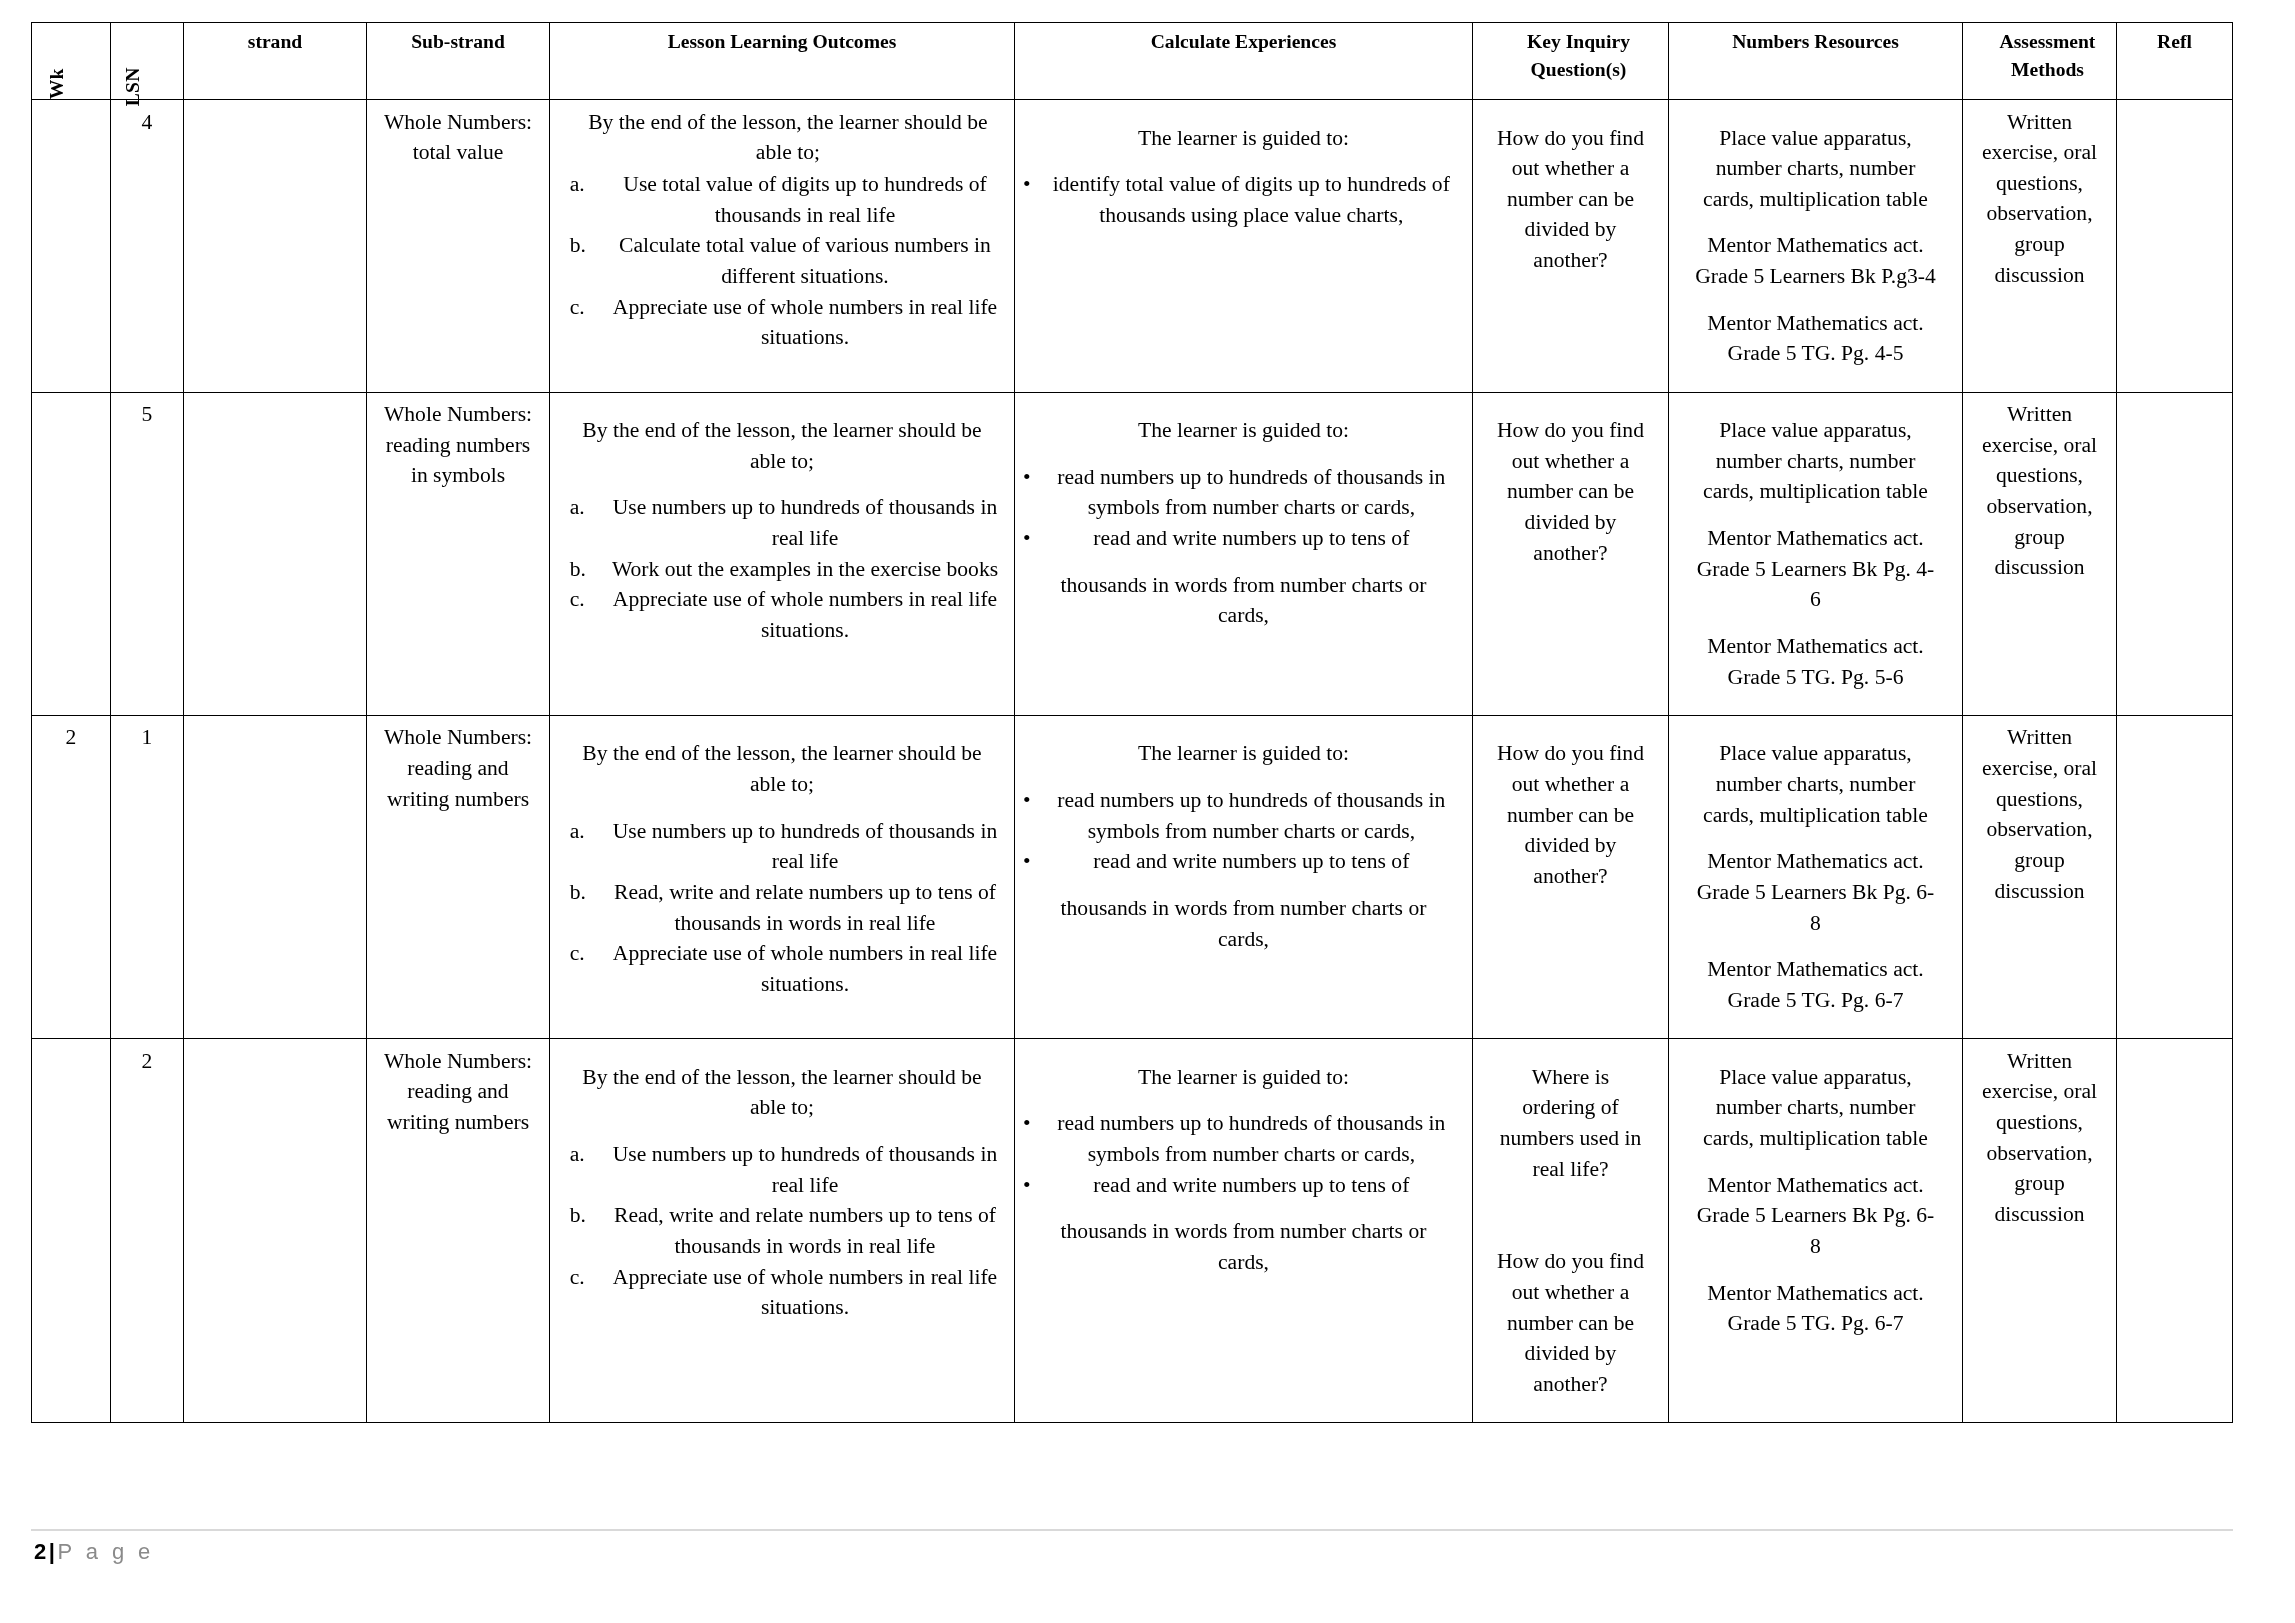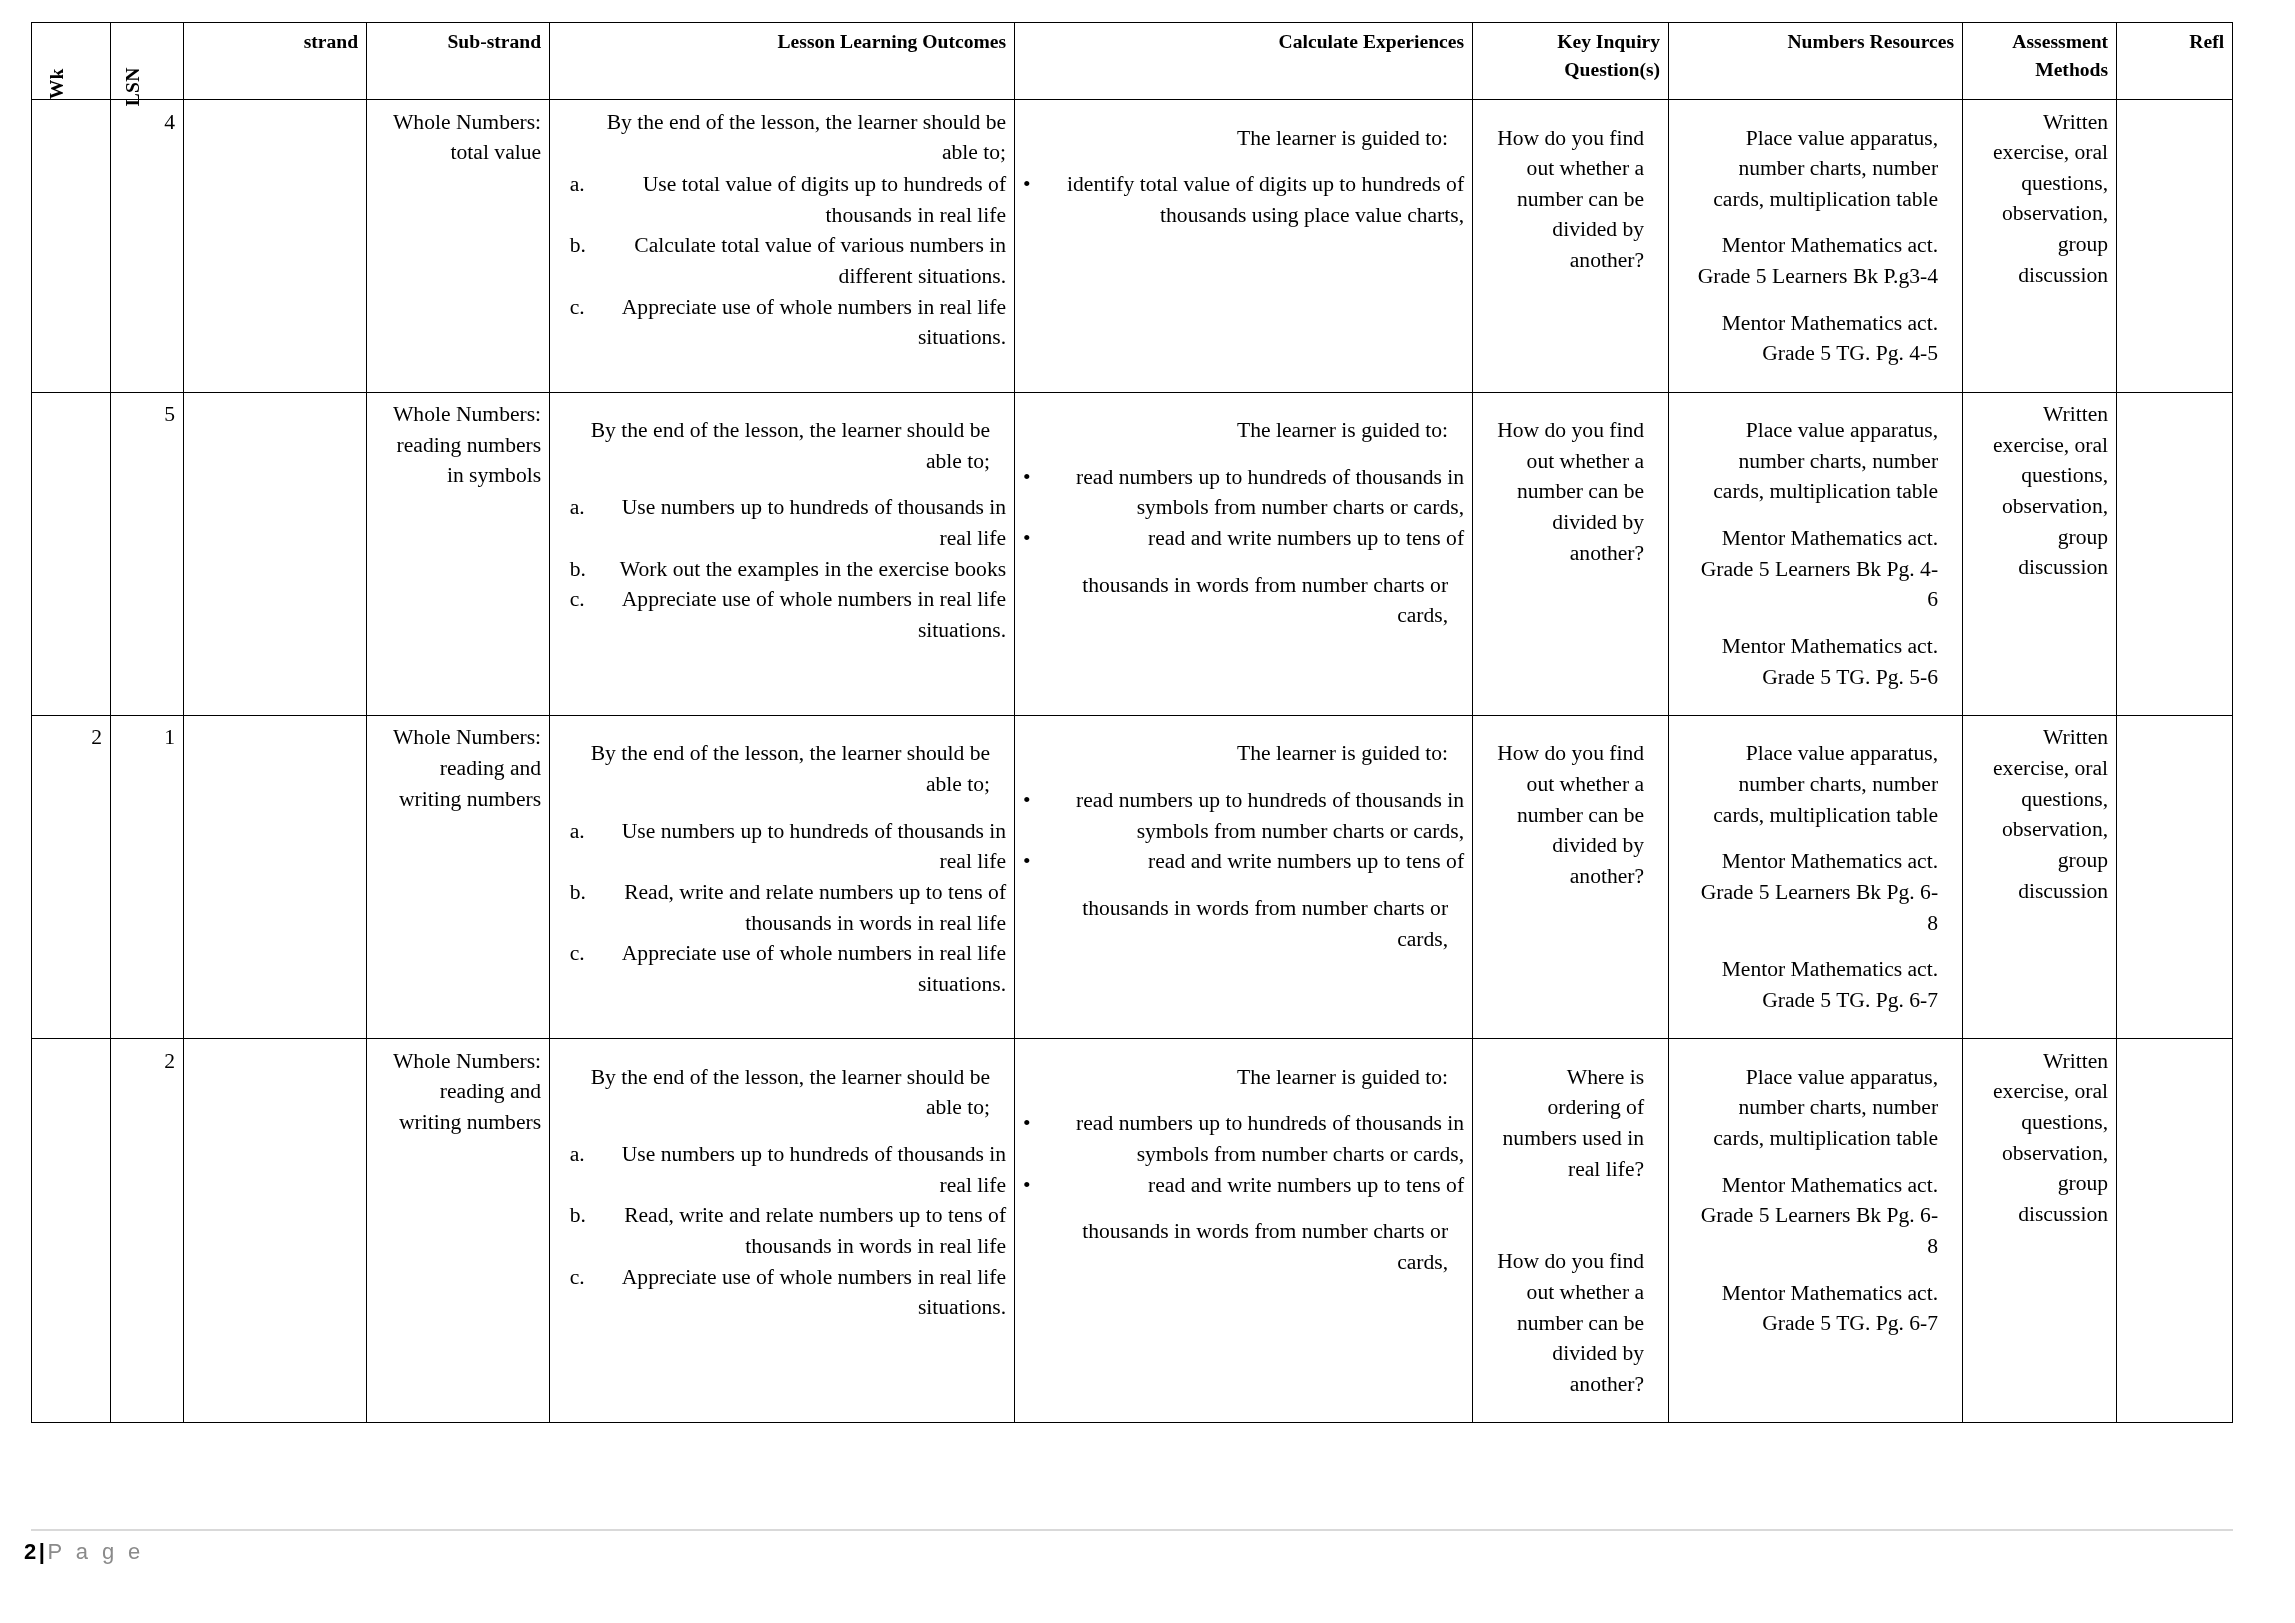--- a/index.html
+++ b/index.html
@@ -33,21 +33,21 @@
     table-layout: fixed;
   }
 
   table.scheme td, table.scheme th {
     border: 1.3px solid #000000;
     vertical-align: top;
     padding: 6.5px 7.9px 6.5px 7.9px;
     font-size: 21.6px;
     line-height: 1.42;
     font-weight: normal;
-    text-align: right;
+    text-align: center;
     box-sizing: border-box;
   }
 
   
   col.c-wk   { width: 79px; }
   col.c-lsn  { width: 73px; }
   col.c-strand { width: 183px; }
   col.c-sub  { width: 183px; }
   col.c-llo  { width: 465px; }
   col.c-le   { width: 458px; }
@@ -134,21 +134,21 @@
   .footer-rule {
     position: absolute;
     left: 31px;
     top: 1529px;
     width: 2202px;
     height: 2px;
     background: #d9d9d9;
   }
   .footer {
     position: absolute;
-    left: 24px;
+    left: 34px;
     top: 1539px;
     font-family: "Liberation Sans", "DejaVu Sans", sans-serif;
     font-size: 22px;
   }
   .footer .pgnum { font-weight: bold; color: #000; }
   .footer .bar { font-weight: bold; color: #000; padding: 0 2.6px 0 2.6px; }
   .footer .pgword { color: #8a8a8a; letter-spacing: 3.9px; }
 </style>
 </head>
 <body>

